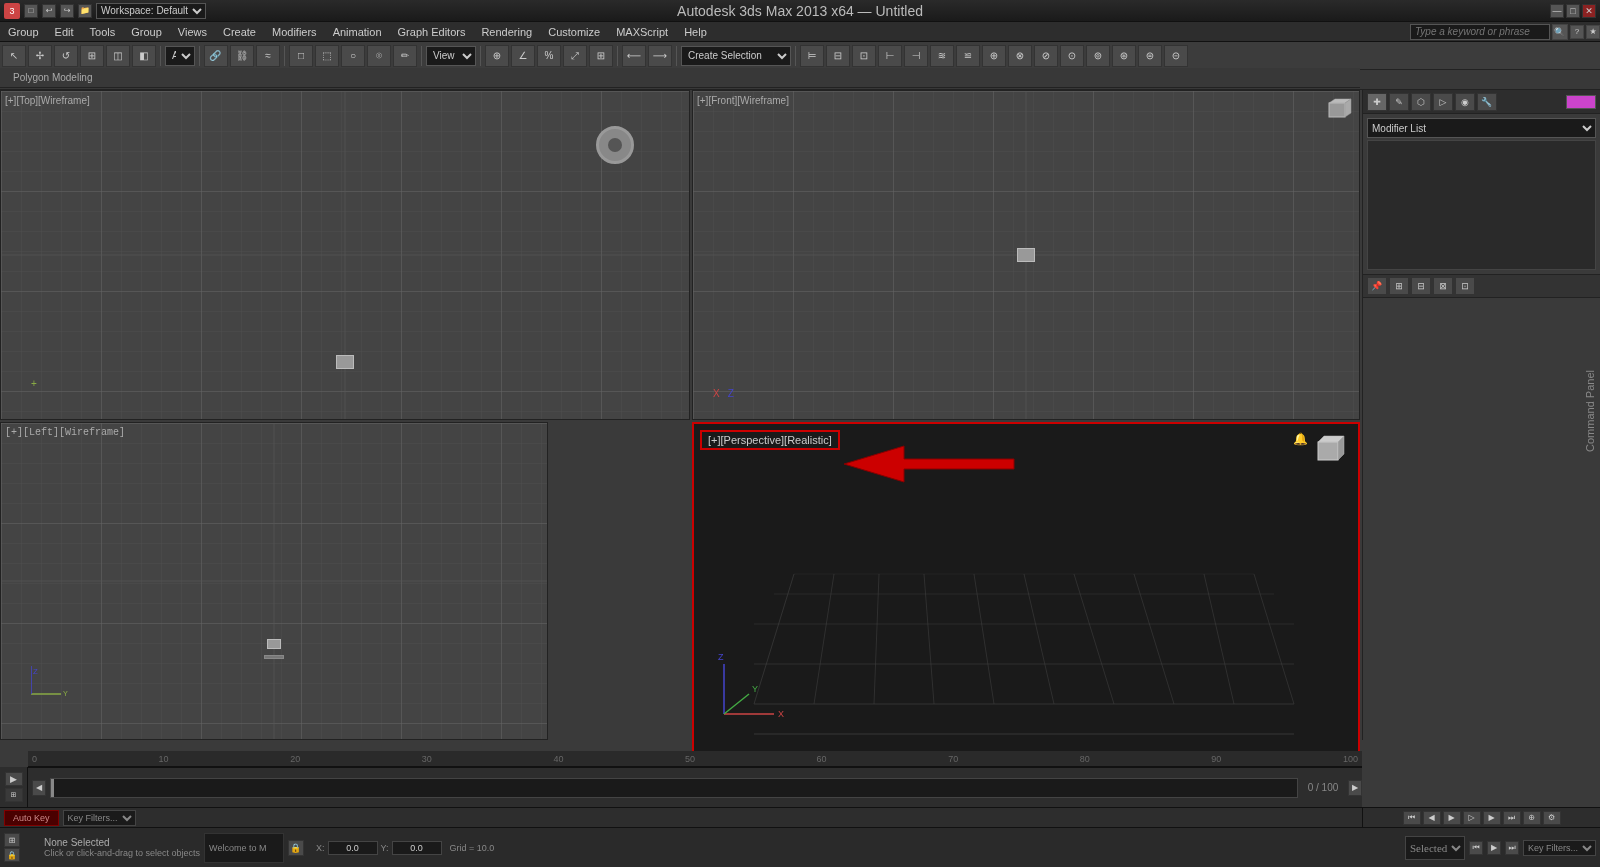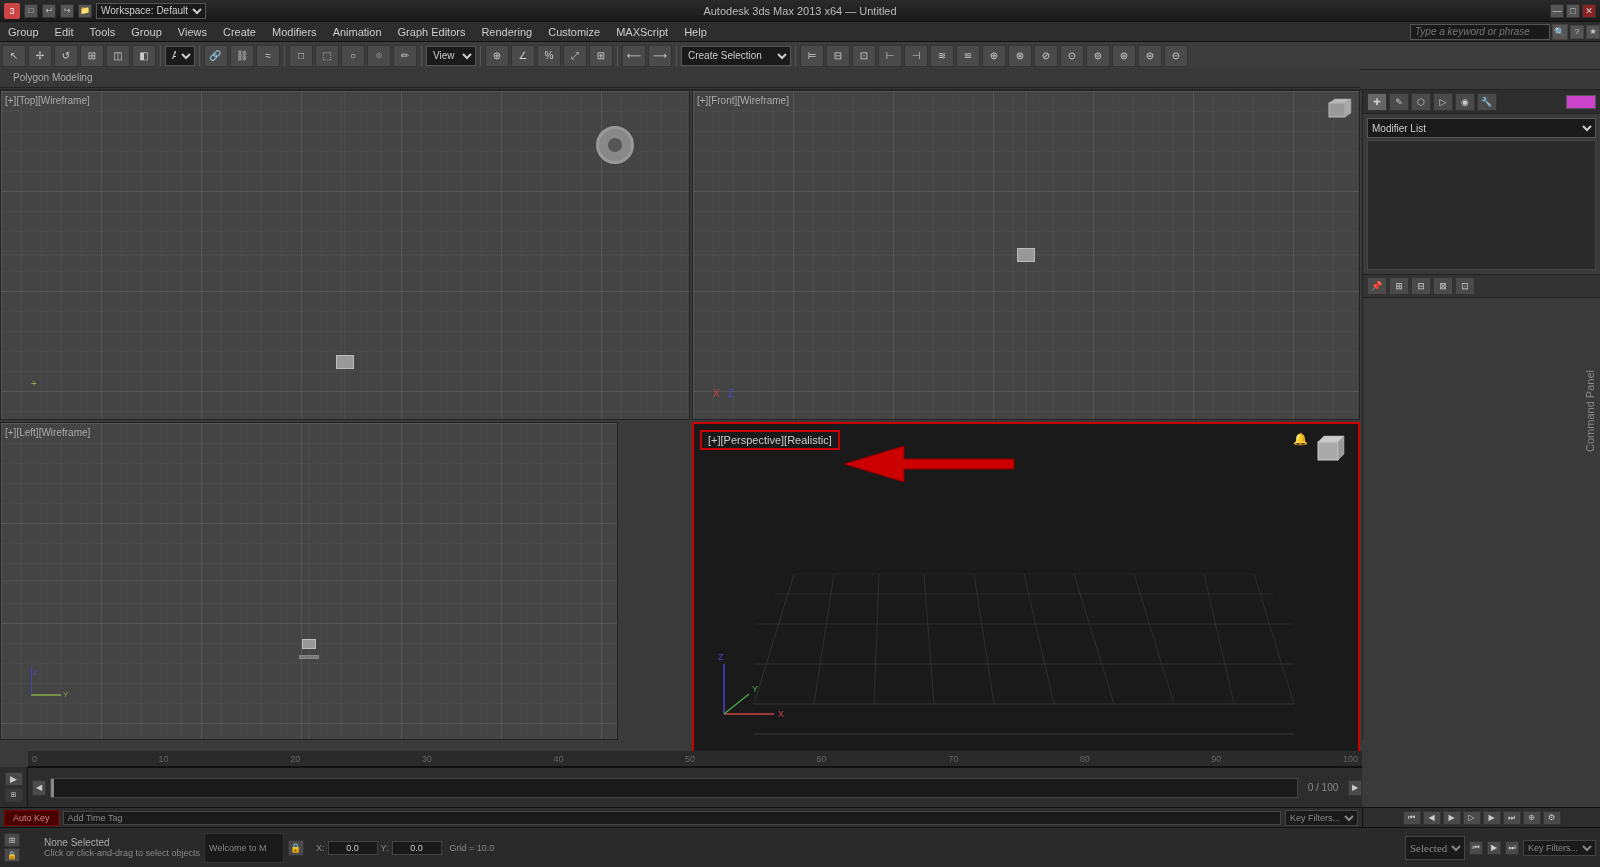--- a/index.html
+++ b/index.html
@@ -24,21 +24,21 @@
       padding: 0 4px;
       border-bottom: 1px solid #111;
     }
     #title-bar-left {
       display: flex;
       align-items: center;
       gap: 4px;
     }
     #title-bar-title {
       color: #bbb;
-      font-size: 11px;
+      font-size: 14px;
       flex: 1;
       text-align: left;
       position: absolute;
       left: 50%;
       transform: translateX(-50%);
     }
     #title-bar-controls {
       display: flex;
       gap: 2px;
     }
@@ -359,21 +359,21 @@
       <polygon points="20,6 26,2 26,16 20,20" fill="#aaa" stroke="#999" stroke-width="0.5"></polygon>
     </svg>
   </div>
 
   <div style="position:absolute;bottom:20px;left:20px;color:#88aa44;font-size:10px;display:flex;gap:8px;">
     <span style="color:#cc4444;">X</span>
     <span style="color:#4444cc;">Z</span>
   </div>
 </div>
 
-<div style="position:absolute;top:422px;left:0;width:618px;height:318px;background:#444;border:1px solid #222;overflow:hidden;">
+<div style="position:absolute;top:422px;left:0;width:548px;height:318px;background:#444;border:1px solid #222;overflow:hidden;font-family:Liberation Mono, monospace;">
   <span class="viewport-label">[+][Left][Wireframe]</span>
 
   <svg width="100%" height="100%" style="position:absolute;top:0;left:0;opacity:0.3;">
     <rect width="100%" height="100%" fill="url(#grid1b)"></rect>
     <line x1="50%" y1="0" x2="50%" y2="100%" stroke="#888" stroke-width="1" opacity="0.6"></line>
     <line x1="0" y1="50%" x2="100%" y2="50%" stroke="#888" stroke-width="1" opacity="0.6"></line>
   </svg>
 
   <div style="position:absolute;bottom:90px;left:50%;transform:translateX(-50%);width:14px;height:10px;background:#999;border:1px solid #bbb;"></div>
 
@@ -510,23 +510,20 @@
   </div>
   <div style="flex:1;height:20px;background:#1a1a1a;border:1px solid #444;position:relative;cursor:pointer;">
     <div style="position:absolute;left:0;top:0;height:100%;width:3px;background:#888;"></div>
   </div>
   <div style="color:#888;font-size:10px;padding:0 4px;min-width:50px;text-align:center;">0 / 100</div>
   <div style="width:14px;height:16px;background:#4a4a4a;border:1px solid #333;display:flex;align-items:center;justify-content:center;font-size:8px;cursor:pointer;">▶</div>
 </div>
 
 <div style="position:absolute;bottom:40px;left:0;right:238px;height:20px;background:#2d2d2d;display:flex;align-items:center;gap:4px;padding:0 4px;border-top:1px solid #111;">
   <div style="padding:2px 8px;background:#4a0000;border:1px solid #800000;color:#cc8888;font-size:9px;cursor:pointer;">Auto Key</div>
-  <div style="flex:1;height:14px;background:#1a1a1a;border:1px solid #444;display:flex;align-items:center;padding:0 4px;">
-    <span style="color:#888;font-size:9px;">Add Time Tag</span>
-  </div>
   <select style="height:16px;background:#1a1a1a;border:1px solid #444;color:#888;font-size:9px;">
     <option>Key Filters...</option>
   </select>
 </div>
 
 <div style="position:absolute;bottom:40px;right:0;width:238px;height:20px;background:#2d2d2d;display:flex;align-items:center;justify-content:center;gap:2px;border-left:1px solid #111;border-top:1px solid #111;">
   <div style="width:18px;height:14px;background:#4a4a4a;border:1px solid #333;display:flex;align-items:center;justify-content:center;font-size:8px;cursor:pointer;">⏮</div>
   <div style="width:18px;height:14px;background:#4a4a4a;border:1px solid #333;display:flex;align-items:center;justify-content:center;font-size:8px;cursor:pointer;">◀</div>
   <div style="width:18px;height:14px;background:#4a4a4a;border:1px solid #333;display:flex;align-items:center;justify-content:center;font-size:8px;cursor:pointer;">▶</div>
   <div style="width:18px;height:14px;background:#4a4a4a;border:1px solid #333;display:flex;align-items:center;justify-content:center;font-size:8px;cursor:pointer;">▷</div>

